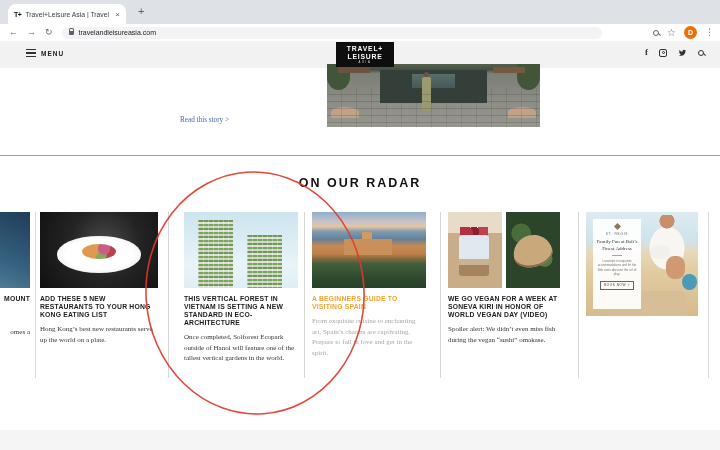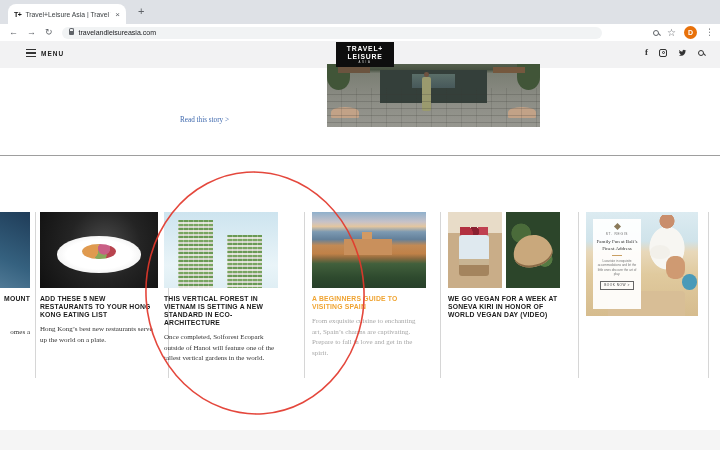--- a/index.html
+++ b/index.html
@@ -80,21 +80,21 @@
         font-size:12.5px;font-weight:700;letter-spacing:2px;color:#111;}
 
   
   .card{position:absolute;top:212px;}
   .cimg{position:relative;width:100%;height:76px;overflow:hidden;}
   .ctext{margin-top:7px;}
   .ctitle{font-size:6.8px;font-weight:700;letter-spacing:0.2px;line-height:1.18;color:#1a1a1a;}
   .cbody{margin-top:5px;font-family:"Liberation Serif",serif;font-size:7px;line-height:1.5;color:#333;}
   .c0{left:-88px;width:118px;} .c0 .ctext{text-align:right;} .c0 .cbody{margin-top:24px;}
   .c1{left:40px;width:118px;}
-  .c2{left:164px;width:114px;}
+  .c2{left:184px;width:114px;}
   .c3{left:312px;width:114px;}
   .c3 .ctitle{color:var(--highlight-orange,#F0A432);}
   .c3 .cbody{color:#a8a8a8;}
   .c4{left:448px;width:112px;}
   .cad{left:586px;width:112px;} .cad .cimg{height:104px;}
   .vdiv{position:absolute;top:212px;width:1px;height:166px;background:#D6D6D6;}
   .vd0{left:35px;} .vd1{left:168px;} .vd2{left:304px;} .vd3{left:440px;} .vd4{left:578px;} .vd5{left:708px;}
 
   
   .img0{background:linear-gradient(205deg,#1f3c58 0%,#35617f 45%,#57809c 75%,#7fa3ba 100%);}
@@ -210,20 +210,21 @@
     <span class="chair r"></span>
     <span class="pool">
         <span class="pool-in"></span>
       </span>
     <span class="stone l"></span>
     <span class="stone r"></span>
     <span class="person"></span>
   </div>
 
   <div class="divider"></div>
+  <div class="radar-heading">ON OUR RADAR</div>
 
   <span class="vdiv vd0"></span>
   <span class="vdiv vd1"></span>
   <span class="vdiv vd2"></span>
   <span class="vdiv vd3"></span>
   <span class="vdiv vd4"></span>
   <span class="vdiv vd5"></span>
 
   <div class="card c0">
     <div class="cimg img0"></div>
@@ -271,20 +272,21 @@
       <span class="img4half h-l">
         <span class="berries"></span>
           <span class="cake"></span>
       </span>
       <span class="img4half h-r">
         <span class="boat"></span>
       </span>
     </div>
     <div class="ctext">
       <div class="ctitle">WE GO VEGAN FOR A WEEK AT SONEVA KIRI IN HONOR OF WORLD VEGAN DAY (VIDEO)</div>
+      <div class="cbody">Spoiler alert: We didn’t even miss fish during the vegan “sushi” omakase.</div>
     </div>
   </div>
 
   <div class="card cad">
     <div class="cimg img5">
       <span class="man"></span>
       <span class="hat"></span>
       <span class="child"></span>
       <span class="floatie"></span>
       <span class="castle"></span>

